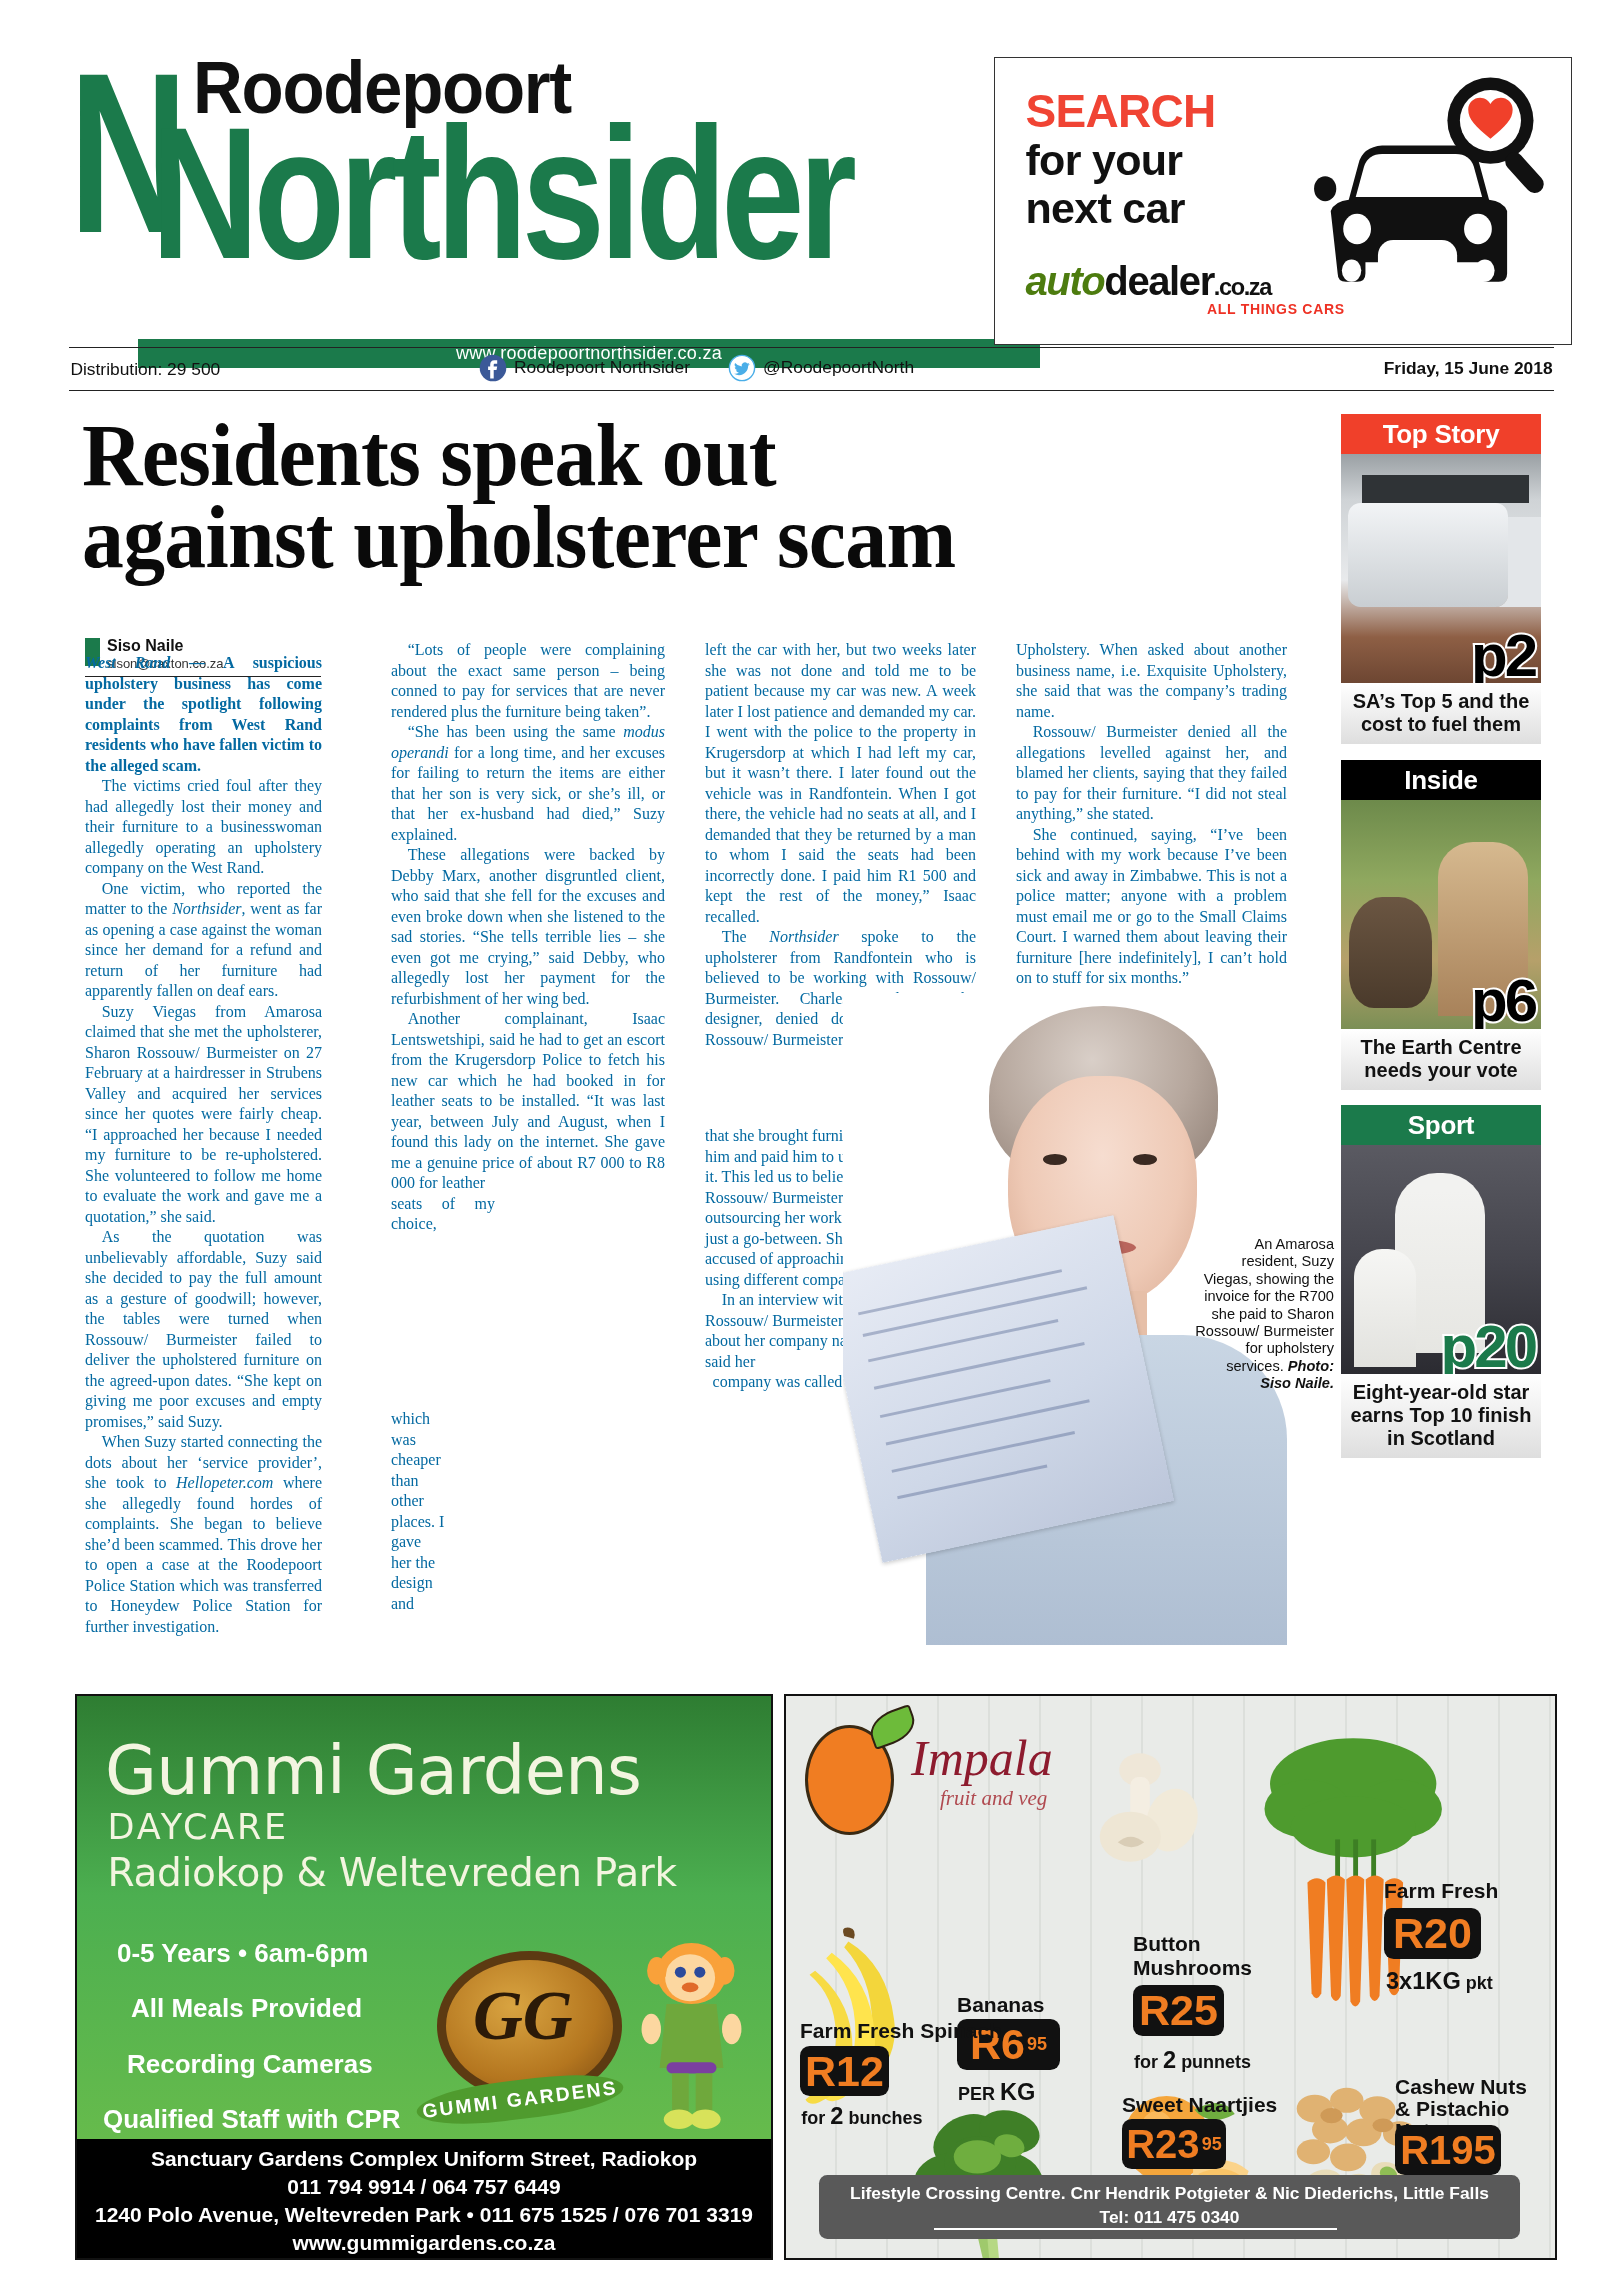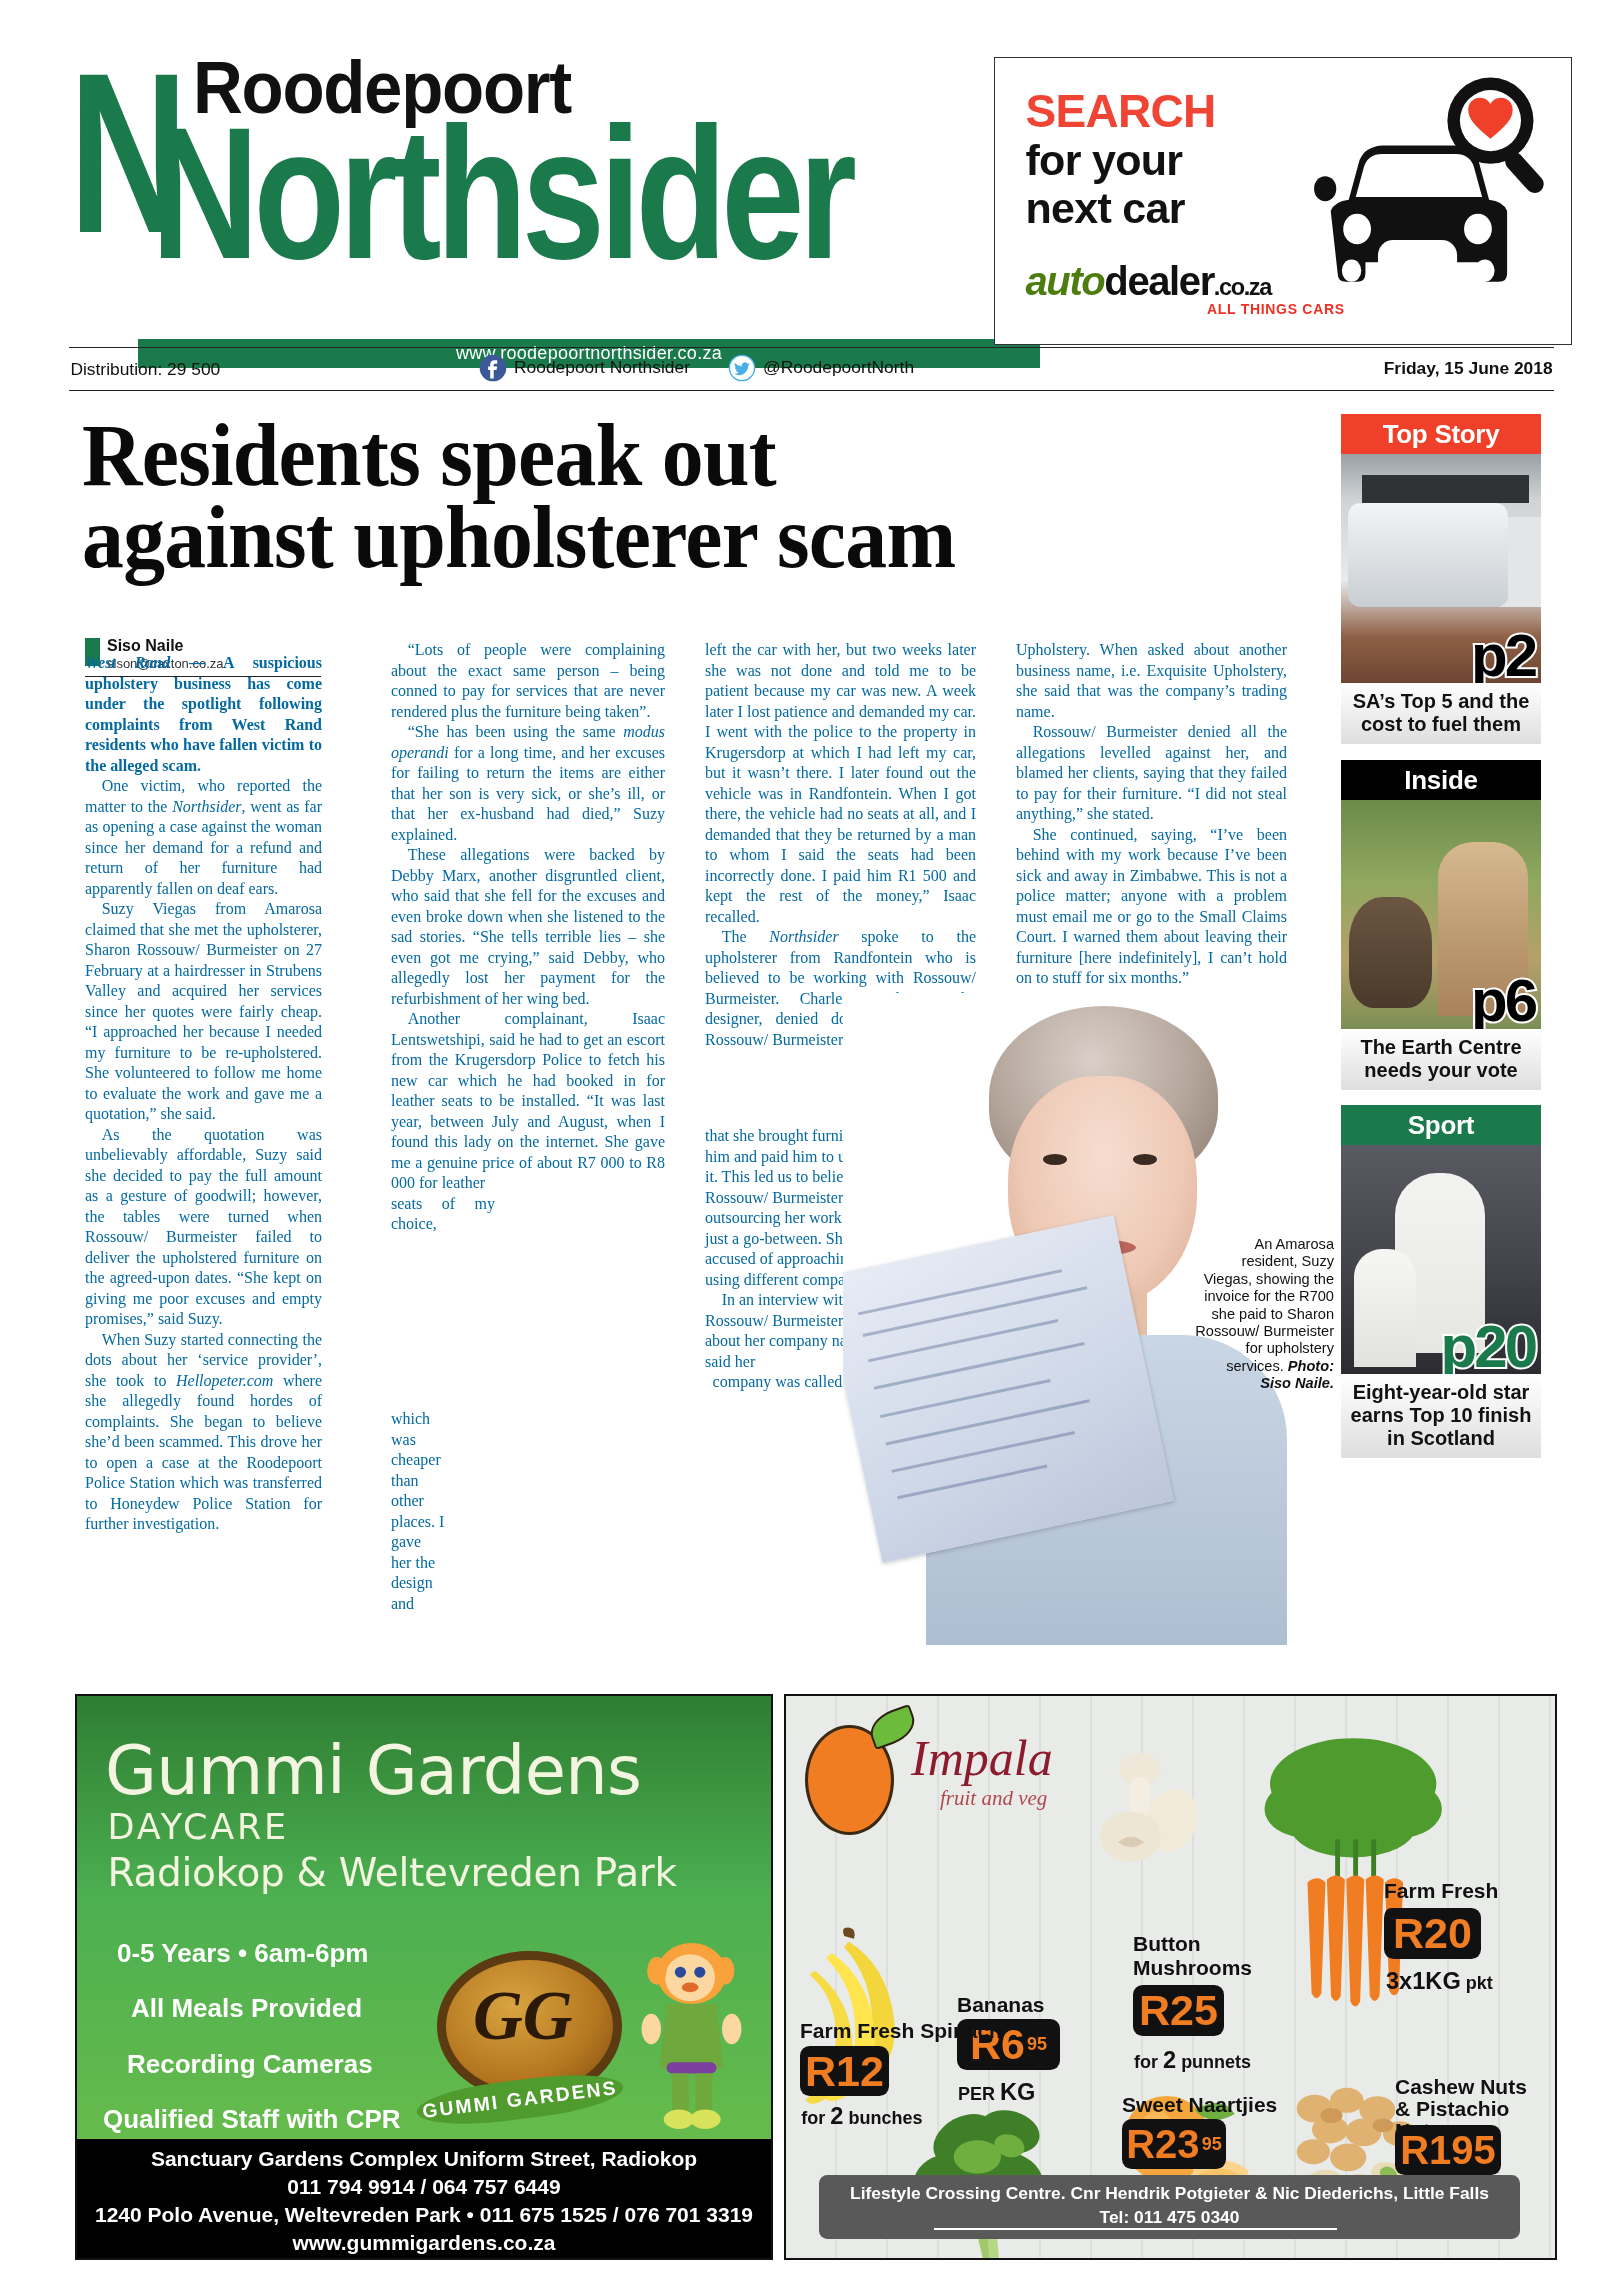--- a/index.html
+++ b/index.html
@@ -270,20 +270,21 @@
     <div class="by-block"></div>
     <div class="by-name">Siso Naile</div>
     <div class="by-mail">sison@caxton.co.za</div>
     <div class="by-rule"></div>
   </div>
 
   <div class="col c1">
     <p class="lede">
       <i>West Rand</i><span> — </span><span>A suspicious upholstery business has come under the spotlight following complaints from West Rand residents who have fallen victim to the alleged scam.</span>
     </p>
+    <p>The victims cried foul after they had allegedly lost their money and their furniture to a businesswoman allegedly operating an upholstery company on the West Rand.</p>
     <p><span>One victim, who reported the matter to the </span><i>Northsider</i><span>, went as far as opening a case against the woman since her demand for a refund and return of her furniture had apparently fallen on deaf ears.</span></p>
     <p>Suzy Viegas from Amarosa claimed that she met the upholsterer, Sharon Rossouw/ Burmeister on 27 February at a hairdresser in Strubens Valley and acquired her services since her quotes were fairly cheap. “I approached her because I needed my furniture to be re-upholstered. She volunteered to follow me home to evaluate the work and gave me a quotation,” she said.</p>
     <p>As the quotation was unbelievably affordable, Suzy said she decided to pay the full amount as a gesture of goodwill; however, the tables were turned when Rossouw/ Burmeister failed to deliver the upholstered furniture on the agreed-upon dates. “She kept on giving me poor excuses and empty promises,” said Suzy.</p>
     <p><span>When Suzy started connecting the dots about her ‘service provider’, she took to </span><i>Hellopeter.com</i><span> where she allegedly found hordes of complaints. She began to believe she’d been scammed. This drove her to open a case at the Roodepoort Police Station which was transferred to Honeydew Police Station for further investigation.</span></p>
   </div>
 
   <div class="col c2">
     <p>“Lots of people were complaining about the exact same person – being conned to pay for services that are never rendered plus the furniture being taken”.</p>
     <p><span>“She has been using the same </span><i>modus operandi</i><span> for a long time, and her excuses for failing to return the items are either that her son is very sick, or she’s ill, or that her ex-husband had died,” Suzy explained.</span></p>
     <p>These allegations were backed by Debby Marx, another disgruntled client, who said that she fell for the excuses and even broke down when she listened to the sad stories. “She tells terrible lies – she even got me crying,” said Debby, who allegedly lost her payment for the refurbishment of her wing bed.</p>

